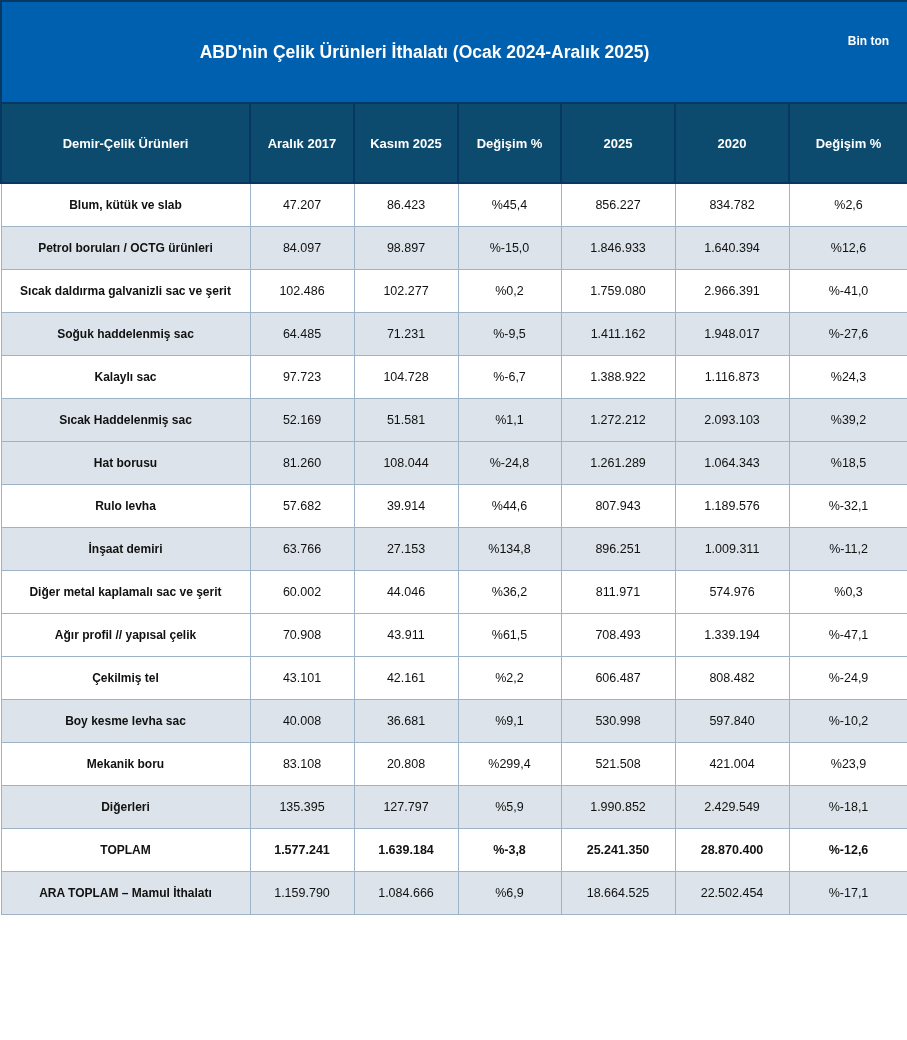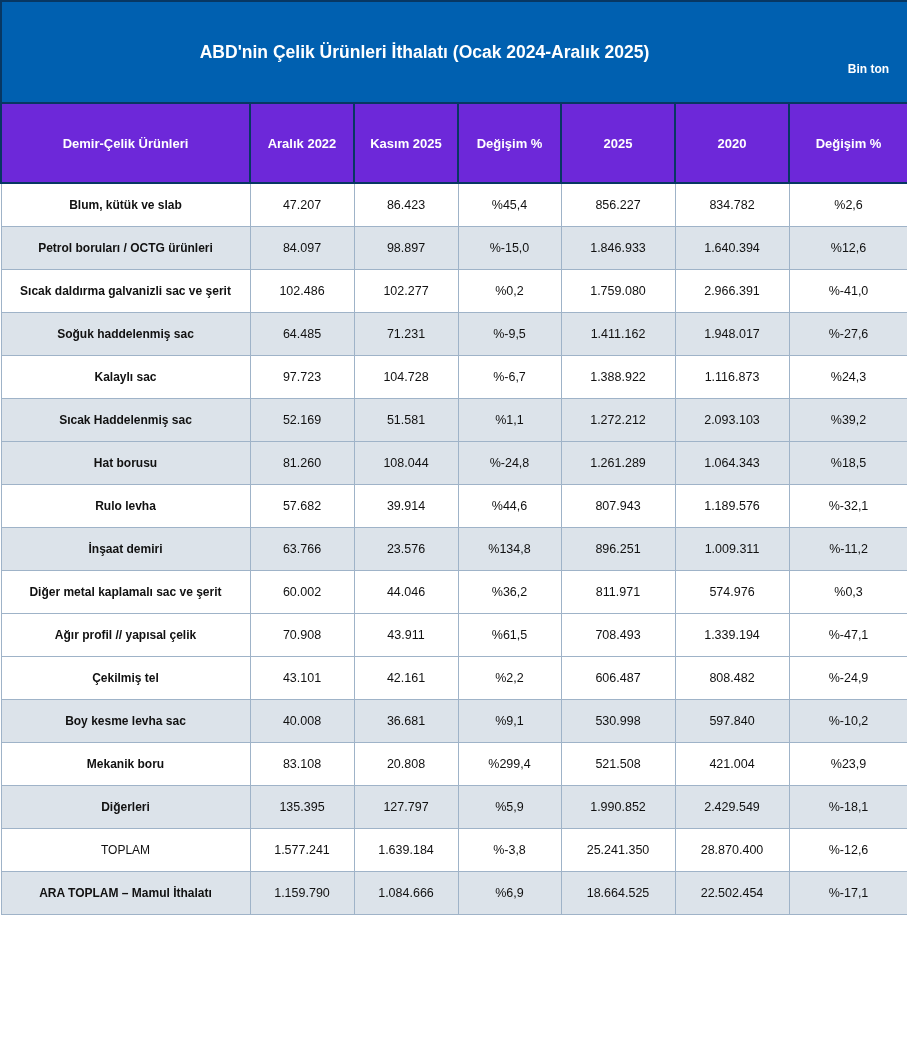--- a/index.html
+++ b/index.html
@@ -68,26 +68,26 @@
   }
   .title-text {
     font-size: 17.5px;
     font-weight: bold;
     text-align: center;
     padding-right: 60px;
   }
   .unit-text {
     position: absolute;
     right: 18px;
-    top: 60px;
+    top: 32px;
     font-size: 12px;
     font-weight: bold;
   }
   thead.cols th {
-    background: #6d28d9;
+    background: #0c4a6e;
     color: #ffffff;
     font-size: 13px;
     font-weight: bold;
     height: 78px;
     border: 2px solid #073763;
     text-align: center;
     padding: 0 4px;
   }
   tbody td {
     border: 1px solid #9fb3c8;
@@ -103,21 +103,21 @@
     font-weight: bold;
     font-size: 12px;
   }
   tbody tr.alt td {
     background: #dce3ea;
   }
   tbody tr.plain td {
     background: #ffffff;
   }
   tbody tr.total td {
-    font-weight: normal;
+    font-weight: bold;
     background: #ffffff;
   }
   tbody tr.subtotal td {
     background: #dce3ea;
   }
   tbody tr.subtotal td.name {
     font-weight: bold;
   }
   .col-name  { width: 249px; }
   .col-c1    { width: 104px; }
@@ -148,21 +148,21 @@
       <tr class="title-row">
         <td colspan="7">
           <div class="title-text">ABD'nin Çelik Ürünleri İthalatı (Ocak 2024-Aralık 2025)</div>
           <div class="unit-text">Bin ton</div>
         </td>
       </tr>
     </thead>
     <thead class="cols">
       <tr>
         <th>Demir-Çelik Ürünleri</th>
-        <th>Aralık 2022</th>
+        <th>Aralık 2017</th>
         <th>Kasım 2025</th>
         <th>Değişim %</th>
         <th>2025</th>
         <th>2020</th>
         <th>Değişim %</th>
       </tr>
     </thead>
     <tbody>
       <tr class="plain">
         <td class="name">Blum, kütük ve slab</td>
@@ -232,21 +232,21 @@
         <td>57.682</td>
         <td>39.914</td>
         <td>%44,6</td>
         <td>807.943</td>
         <td>1.189.576</td>
         <td>%-32,1</td>
       </tr>
       <tr class="alt">
         <td class="name">İnşaat demiri</td>
         <td>63.766</td>
-        <td>23.576</td>
+        <td>27.153</td>
         <td>%134,8</td>
         <td>896.251</td>
         <td>1.009.311</td>
         <td>%-11,2</td>
       </tr>
       <tr class="plain">
         <td class="name">Diğer metal kaplamalı sac ve şerit</td>
         <td>60.002</td>
         <td>44.046</td>
         <td>%36,2</td>

